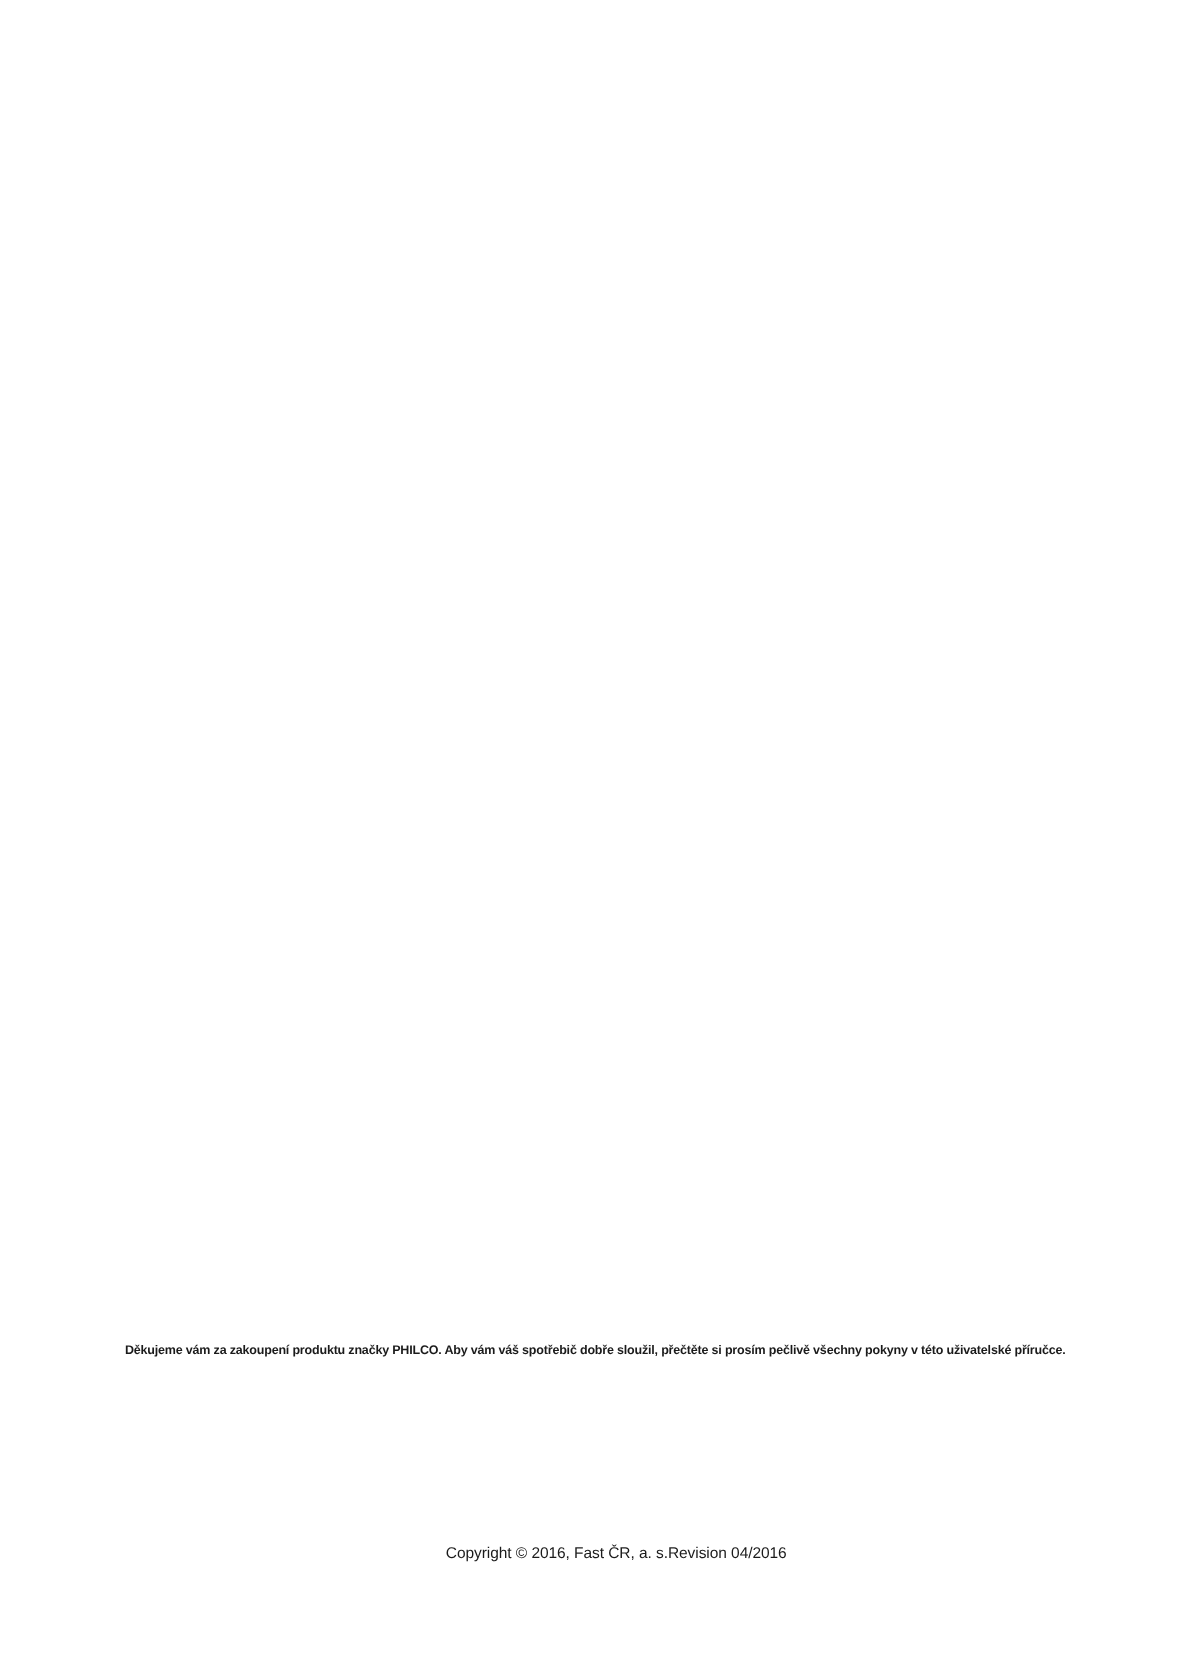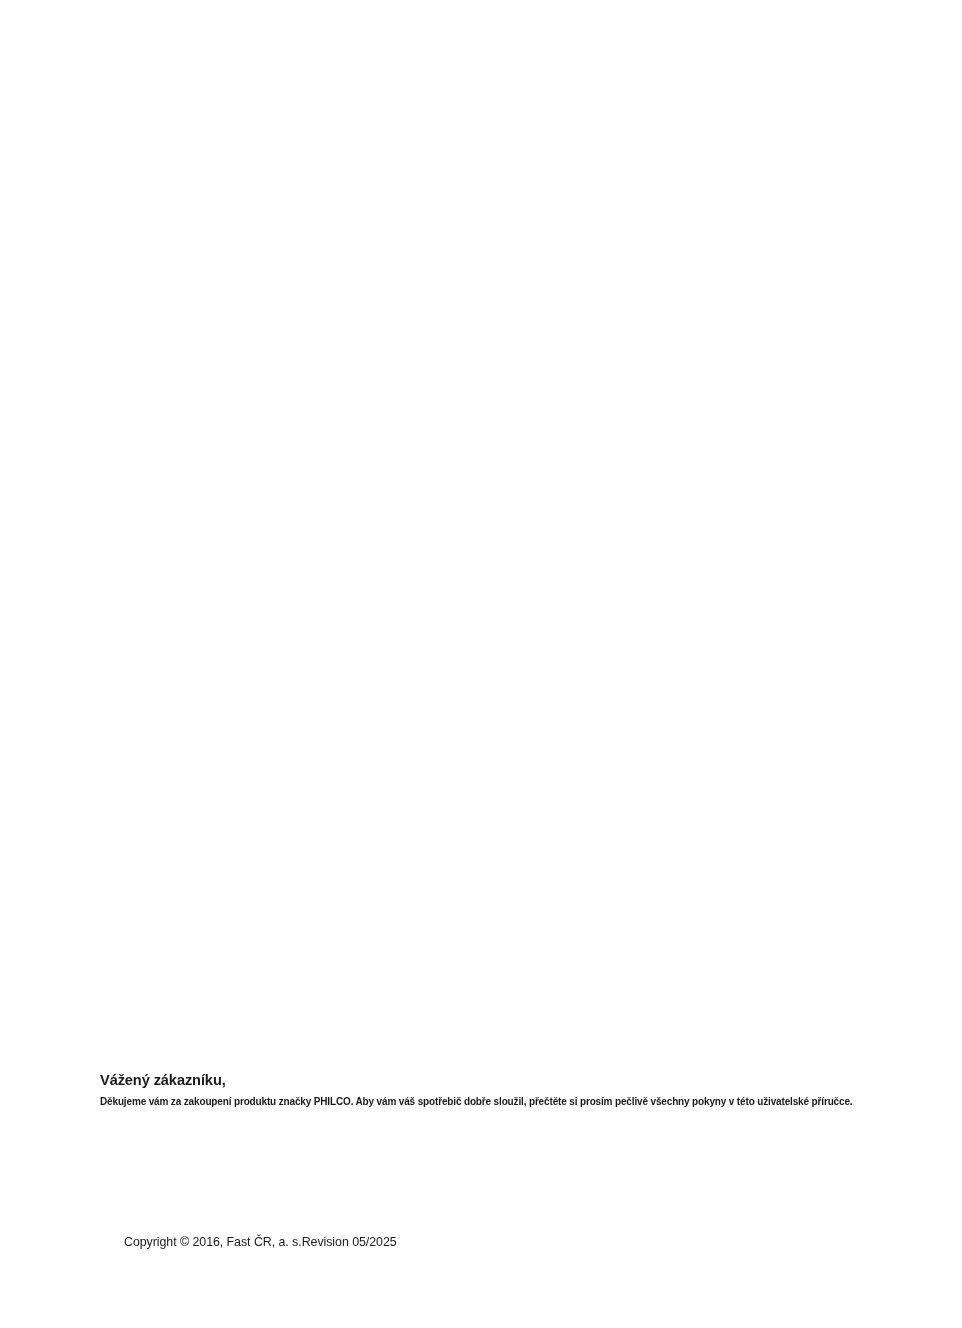--- a/index.html
+++ b/index.html
@@ -43,21 +43,21 @@
     margin: 0;
     max-width: 762px;
   }
   
   .footer {
     position: absolute;
     left: 100px;
     right: 100px;
     top: 1235px;
     display: flex;
-    justify-content: flex-start;
+    justify-content: center;
     align-items: baseline;
     font-size: 12.4px;
     color: #1b1b1b;
     letter-spacing: -0.05px;
     margin-left: 24px;
   }
   .footer .copyright {
     white-space: nowrap;
   }
   .footer .revision {
@@ -69,25 +69,24 @@
   .footer .revision .rev-value {
     font-weight: normal;
   }
 </style>
 </head>
 <body>
 
 <div class="page">
 
   <div class="greeting">
-    <p class="salutation">Vážený zákazníku,</p>
     <p class="body-text">Děkujeme vám za zakoupení produktu značky PHILCO. Aby vám váš spotřebič dobře sloužil, přečtěte si prosím pečlivě všechny pokyny v této uživatelské příručce.</p>
   </div>
 
   <div class="footer">
     <span class="copyright">Copyright © 2016, Fast ČR, a. s.</span>
     <span class="revision">
       <span class="rev-label">Revision</span>
-      <span class="rev-value">05/2025</span>
+      <span class="rev-value">04/2016</span>
     </span>
   </div>
 
 </div>
 
 </body></html>

